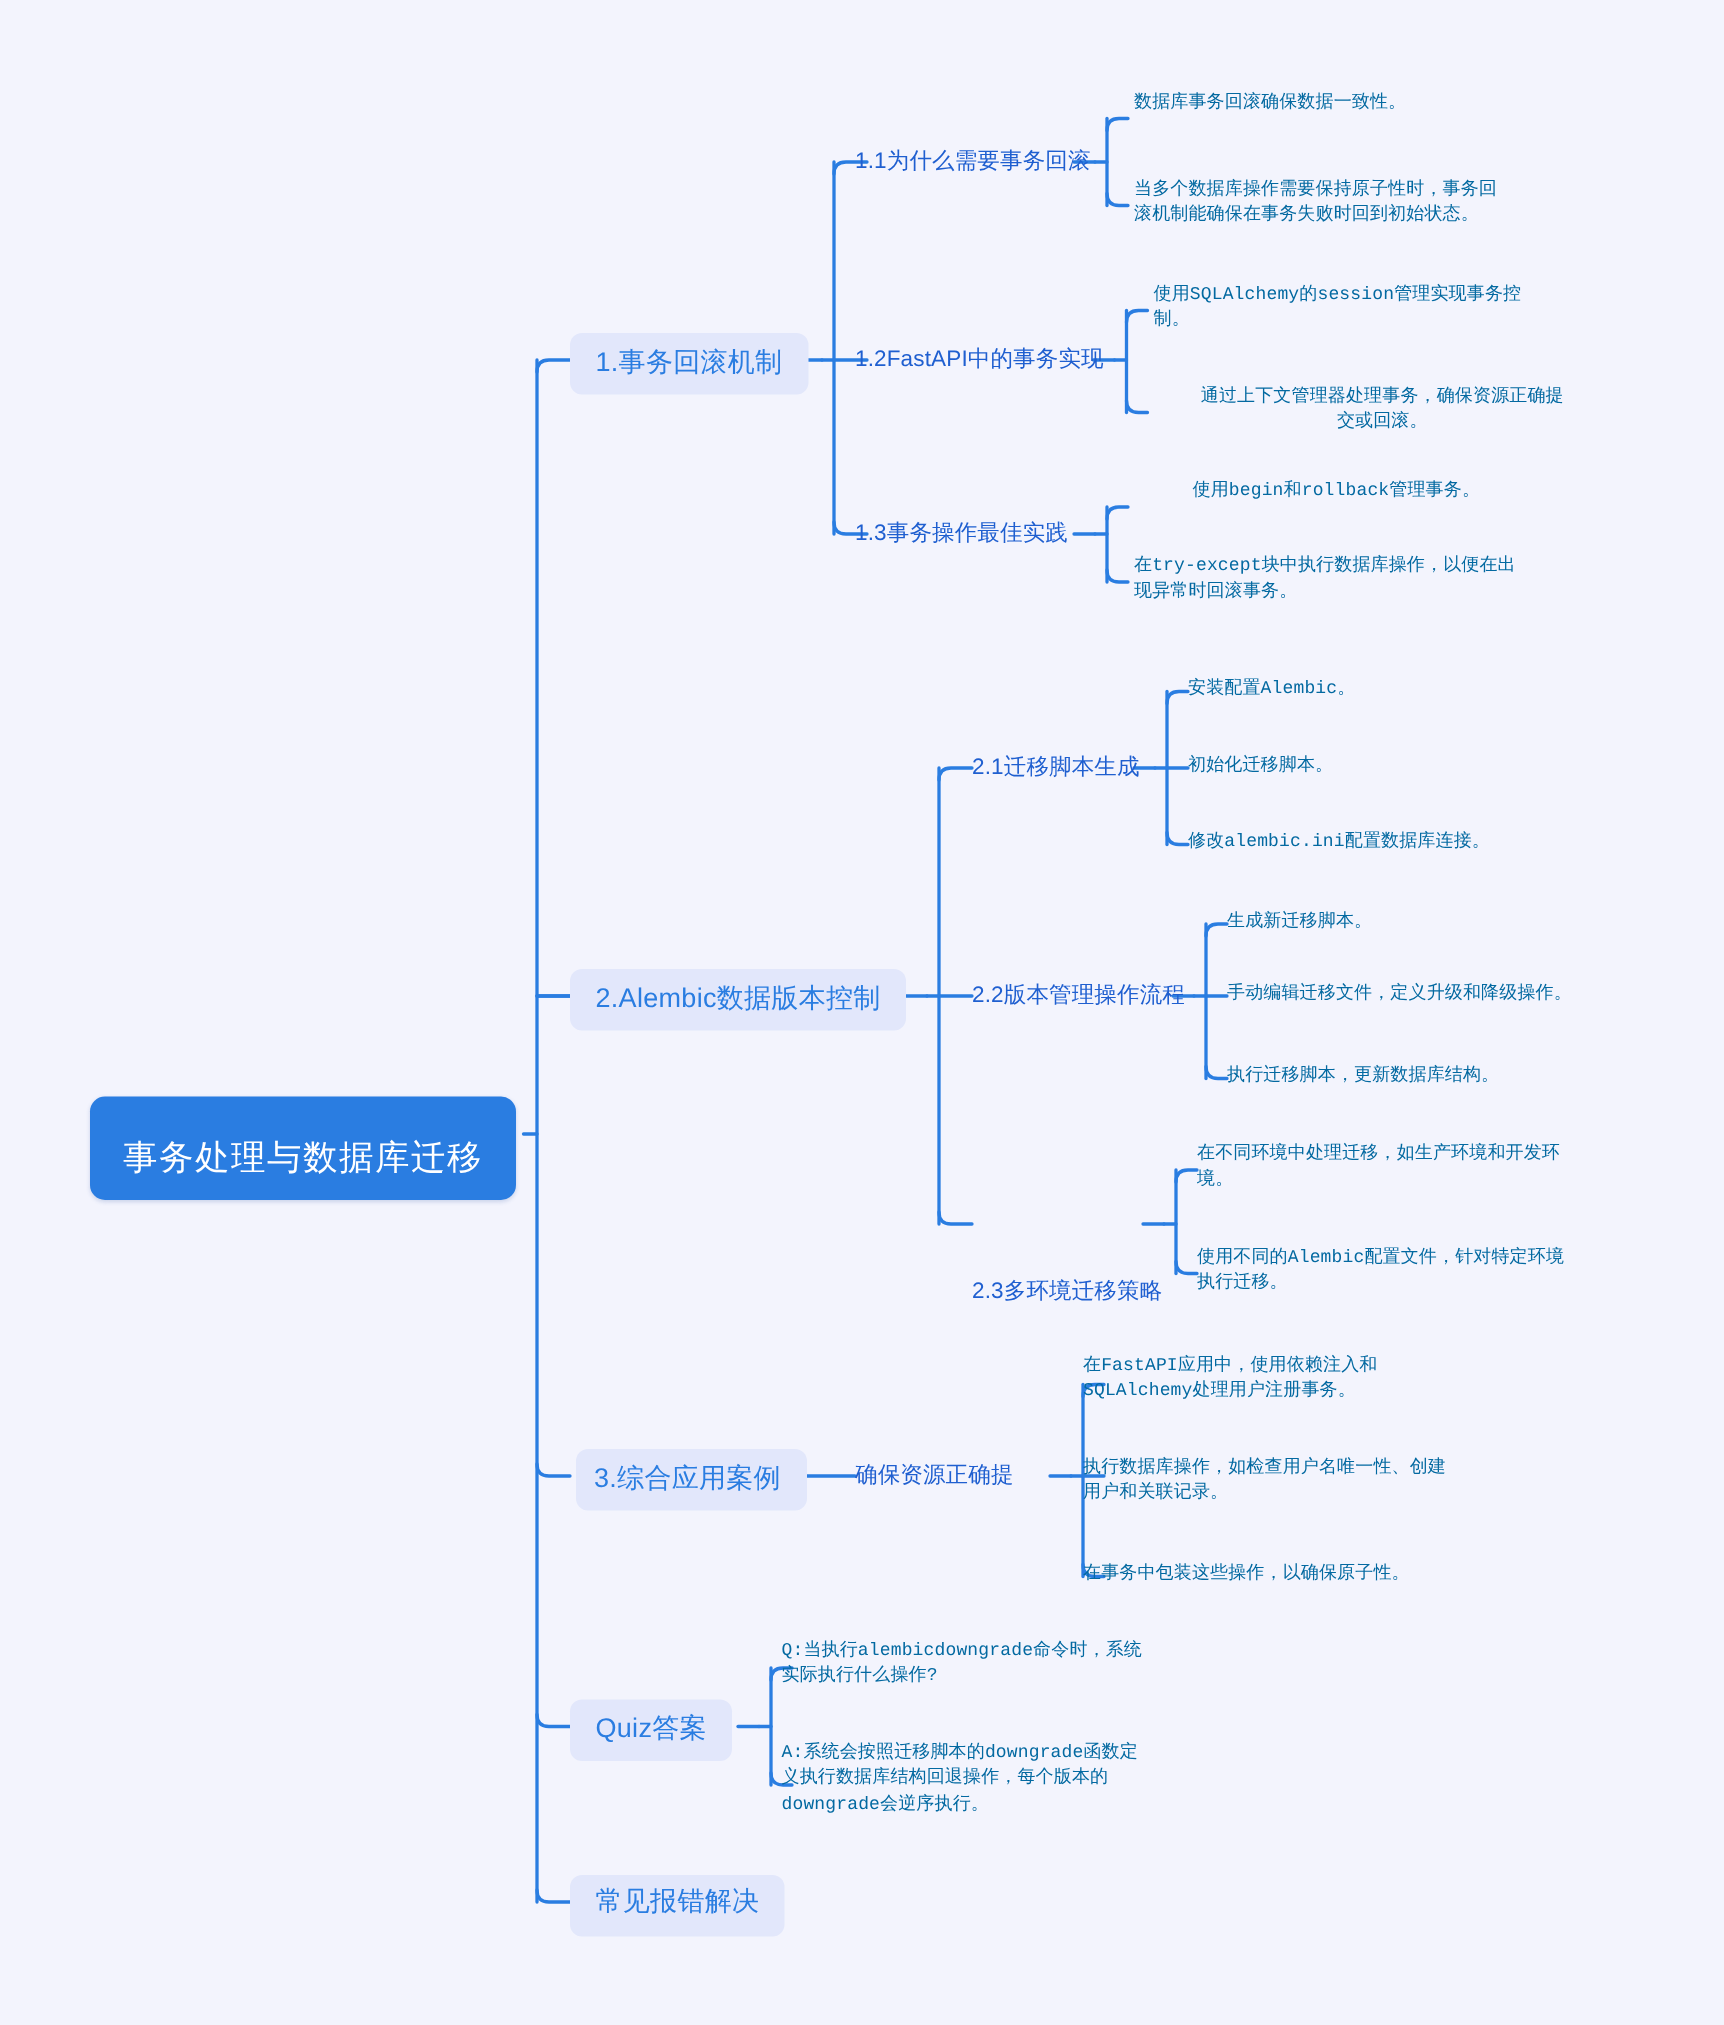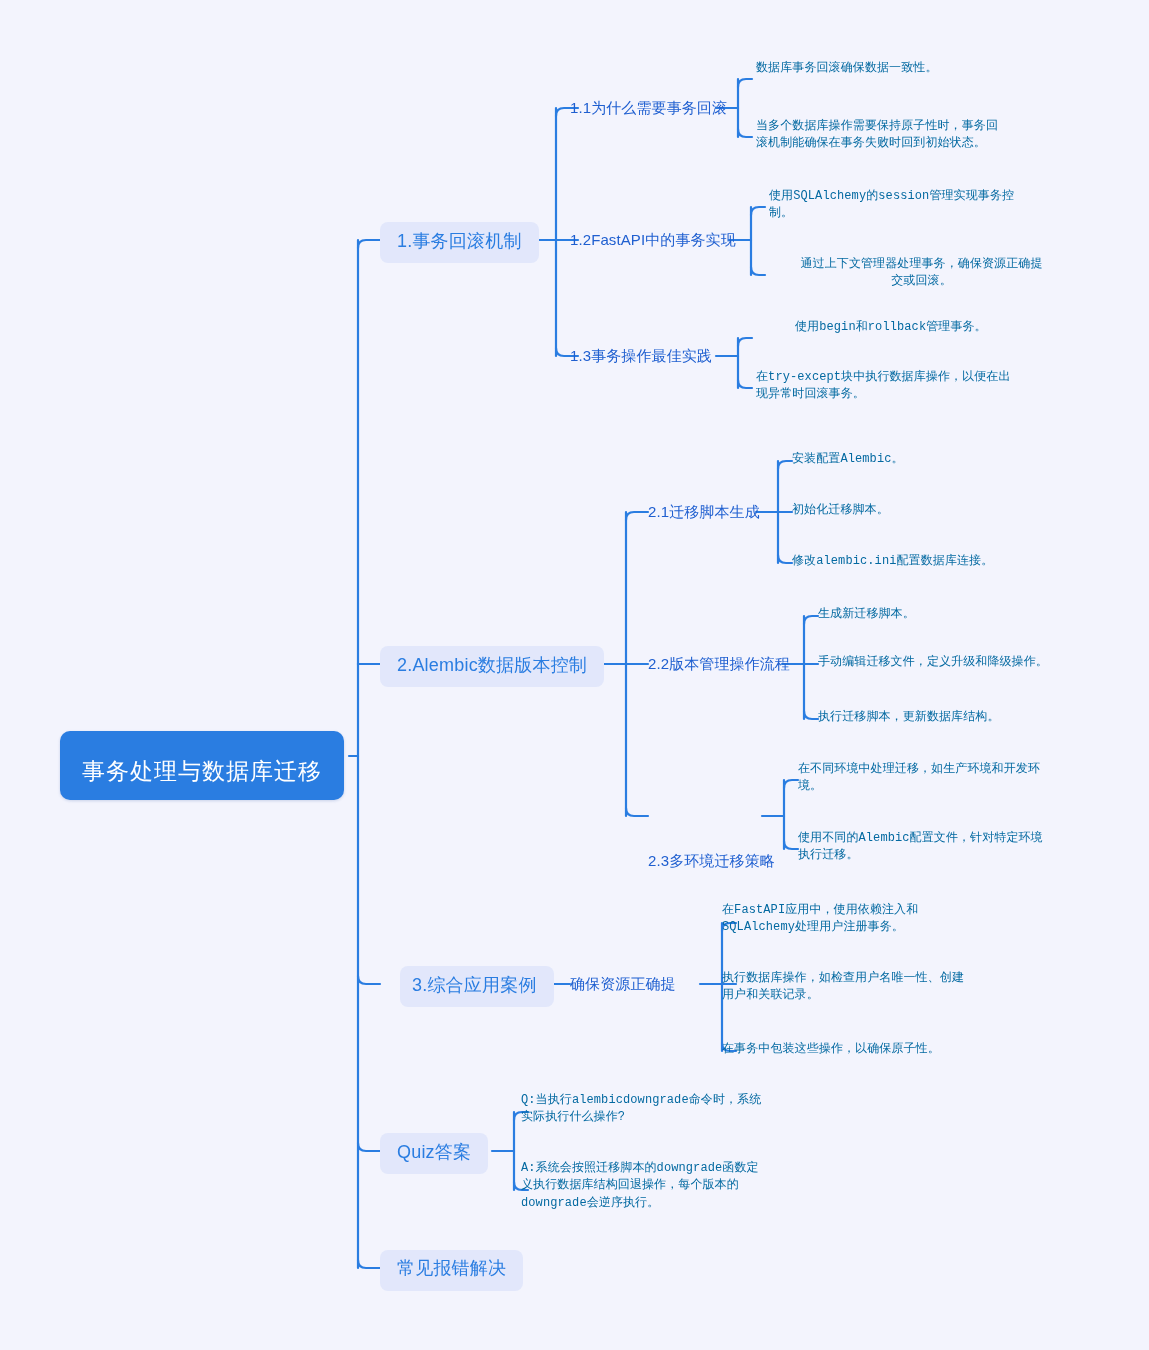--- a/index.html
+++ b/index.html
@@ -196,21 +196,21 @@
   <div class="node leaf-node" style="left:818px; top:606px; width:290px;">生成新迁移脚本。</div>
   <div class="node leaf-node" style="left:818px; top:654px; width:290px;">手动编辑迁移文件，定义升级和降级操作。</div>
   <div class="node leaf-node" style="left:818px; top:709px; width:290px;">执行迁移脚本，更新数据库结构。</div>
 
   <div class="node l2-node" style="left:648px; top:806px;margin-top:45px;">2.3多环境迁移策略</div>
   <div class="node leaf-node" style="left:798px; top:761px; width:300px;">在不同环境中处理迁移，如生产环境和开发环
 境。</div>
   <div class="node leaf-node" style="left:798px; top:830px; width:300px;">使用不同的Alembic配置文件，针对特定环境
 执行迁移。</div>
 
-  <div class="node l1-node" style="left:400px; top:966px;padding-left:12px;">3.综合应用案例</div>
+  <div class="node l1-node" style="left:384px; top:966px;padding-left:12px;">3.综合应用案例</div>
 
   <div class="node l2-node" style="left:570px; top:974px;">确保资源正确提</div>
   <div class="node leaf-node" style="left:722px; top:902px; width:300px;">在FastAPI应用中，使用依赖注入和
 SQLAlchemy处理用户注册事务。</div>
   <div class="node leaf-node" style="left:722px; top:970px; width:300px;">执行数据库操作，如检查用户名唯一性、创建
 用户和关联记录。</div>
   <div class="node leaf-node" style="left:722px; top:1041px; width:300px;">在事务中包装这些操作，以确保原子性。</div>
 
   <div class="node l1-node" style="left:380px; top:1133px;">Quiz答案</div>
   <div class="node leaf-node" style="left:521px; top:1092px; width:290px;">Q:当执行alembicdowngrade命令时，系统

